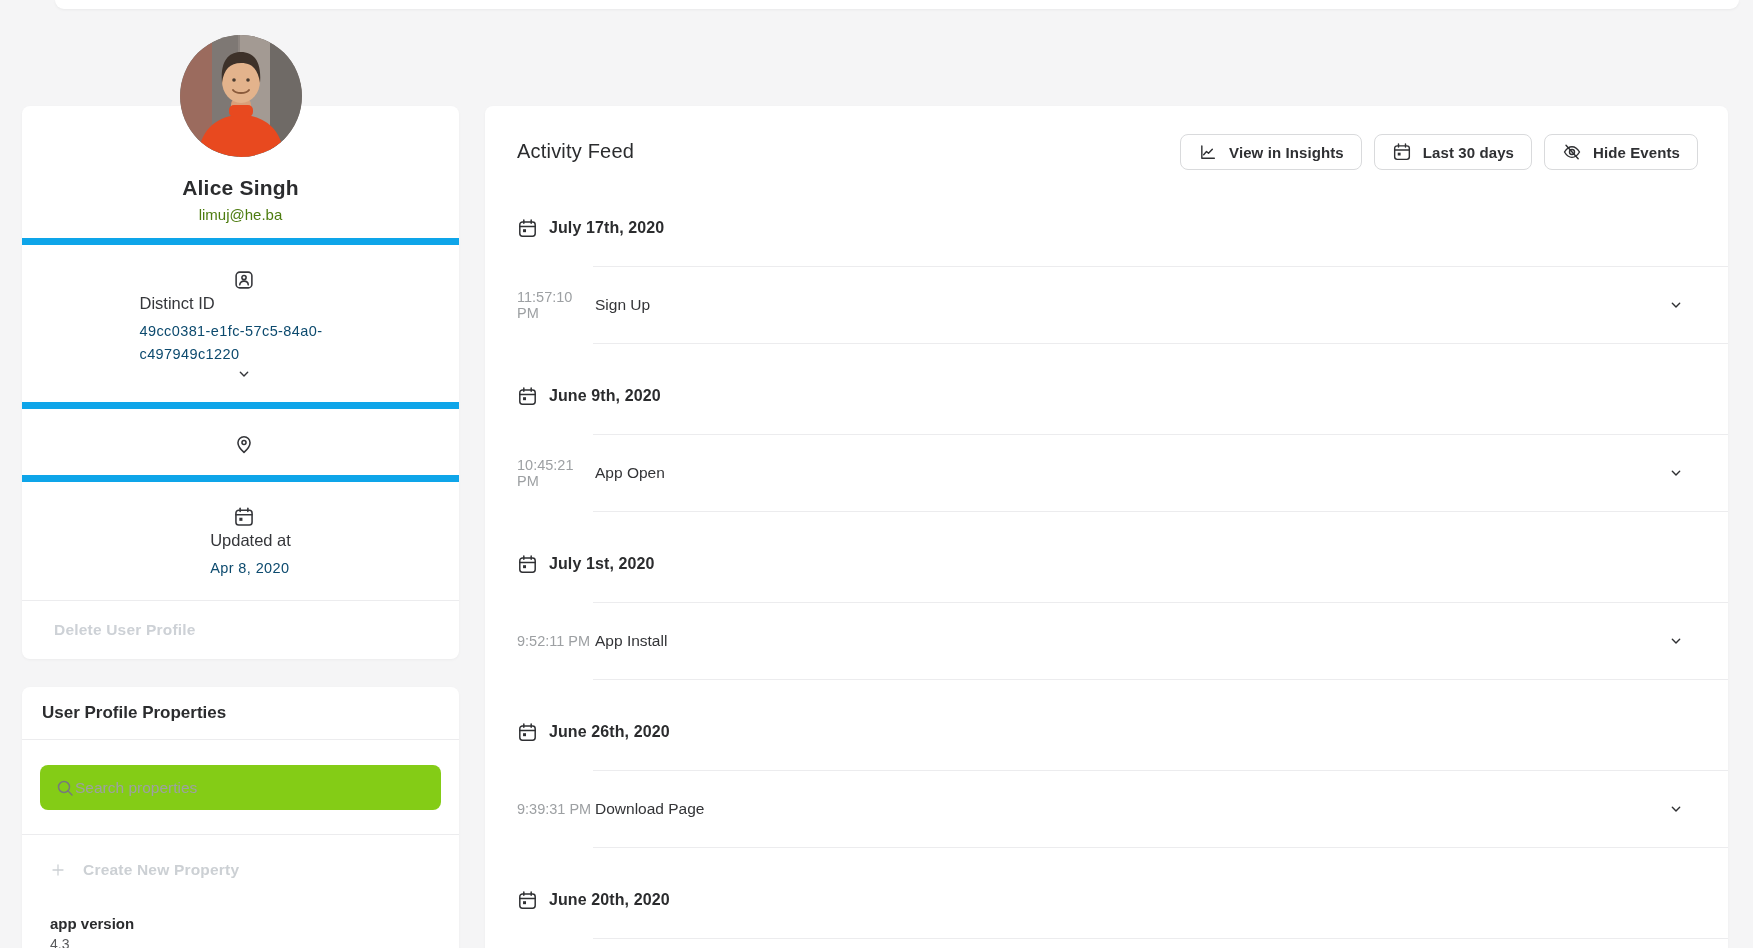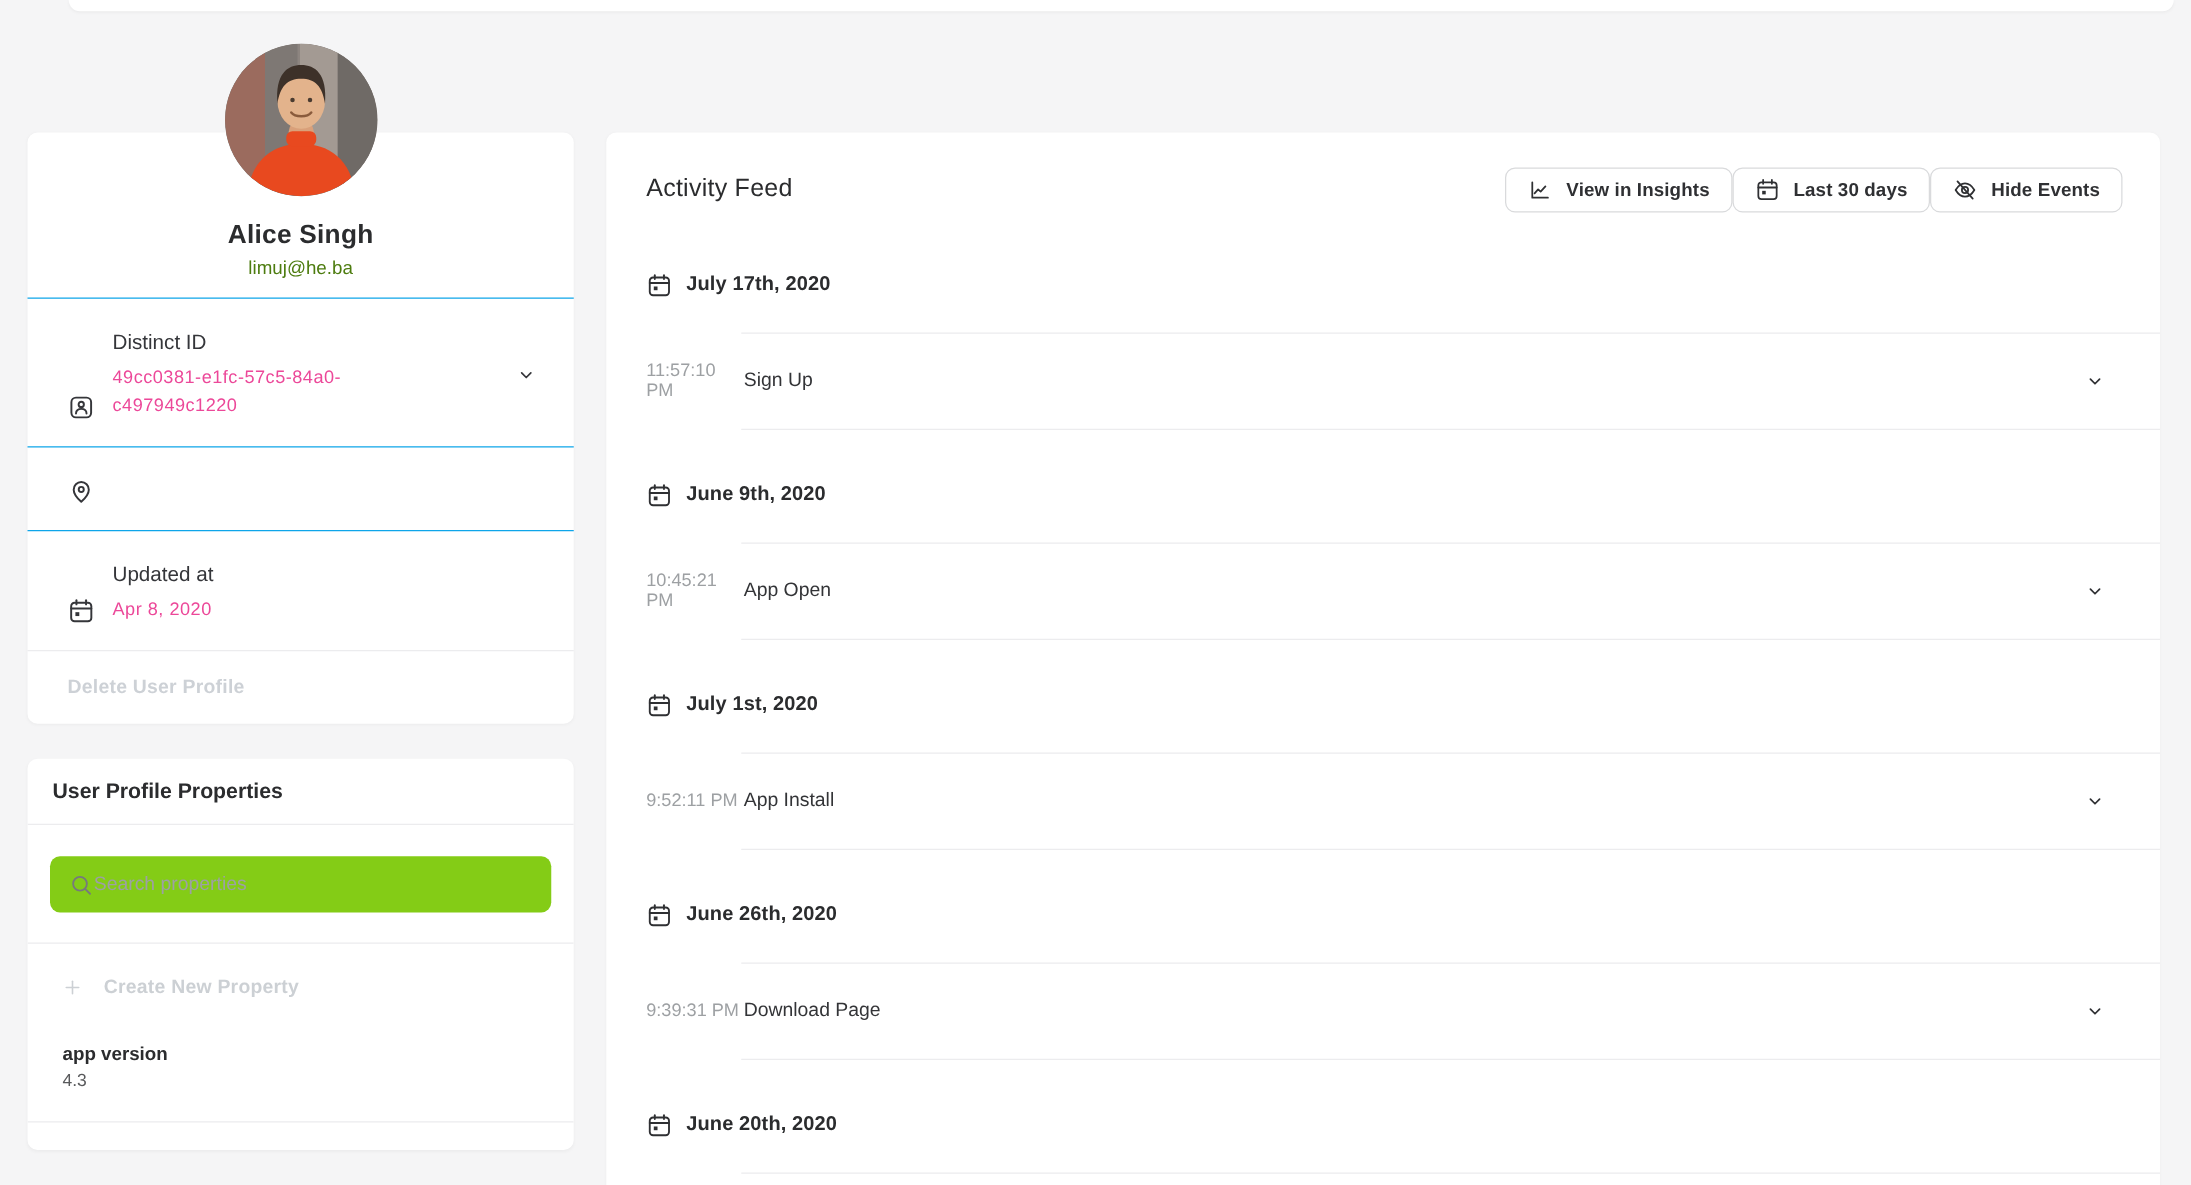--- a/index.html
+++ b/index.html
@@ -22,26 +22,26 @@
   
   .left-col { position:absolute; left:22px; top:106px; width:437px; }
   #profile-card { position:relative; }
   .avatar {
     position:absolute; top:-71px; left:50%; transform:translateX(-50%);
     width:122px; height:122px; border-radius:50%; overflow:hidden;
     background:#8d8580;
   }
   .pname { padding-top:70px; text-align:center; font-size:21px; font-weight:700; color:#2b2c2e; letter-spacing:.2px; }
   .pemail { text-align:center; font-size:15px; color:#4d7c0f; margin:6px 0 15px; }
-  .psection { border-top:1px solid #0ea5e9; padding:23px 26px 20px 32px; display:flex; align-items:flex-end; }
+  .psection { border-top:7px solid #0ea5e9; padding:23px 26px 20px 32px; display:flex; align-items:center;flex-direction:column; }
   .picon { width:22px; height:22px; color:#35363a; flex:none; margin-top:1px; }
   .picon svg { width:22px; height:22px; display:block; }
   .pbody { flex:1; margin-left:14px; min-width:0; }
   .plabel { font-size:16.5px; color:#35363a; line-height:24px; }
-  .pvalue { font-size:14.5px; color:#ec4899; margin-top:5px; line-height:23px; letter-spacing:.4px; max-width:222px; }
+  .pvalue { font-size:14.5px; color:#0c4a6e; margin-top:5px; line-height:23px; letter-spacing:.4px; max-width:222px; }
   .pchev { width:24px; color:#35363a; align-self:center; flex:none; cursor:pointer; display:flex; justify-content:center; }
   .pchev svg { width:16px; height:16px; }
   .psection-delete {
     border-top:1px solid #ececee; padding:20px 32px; font-size:15.5px;
     font-weight:600; color:#cdd1d6; cursor:pointer; letter-spacing:.2px;
   }
   
   #props-card { margin-top:28px; padding-bottom:2px; height:313px; overflow:hidden; }
   .props-title { padding:16px 20px; font-size:17px; font-weight:700; color:#2b2c2e; }
   .search-wrap { border-top:1px solid #ececee; padding:25px 18px 24px; }
@@ -61,21 +61,21 @@
     font-weight:600; cursor:pointer; letter-spacing:.2px;
   }
   .create-row svg { width:16px; height:16px; }
   .prop-item { padding:14px 28px 25px; border-bottom:1px solid #ececee; cursor:pointer; }
   .prop-name { font-size:15px; font-weight:700; color:#2b2c2e; }
   .prop-value { font-size:14px; color:#58595b; margin-top:4px; }
   
   #feed-card { position:absolute; left:485px; top:106px; width:1243px; height:1100px; }
   .feed-head { display:flex; justify-content:space-between; align-items:flex-start; padding:28px 30px 0 32px; }
   .feed-title { font-size:20px; font-weight:400; color:#2b2c2e; letter-spacing:.2px; padding-top:6px; }
-  .feed-actions { display:flex; }
+  .feed-actions { display:flex; gap:12px; }
   .btn {
     display:inline-flex; align-items:center; gap:11px; height:36px;
     padding:0 17px; border:1px solid #d9dadc; border-radius:8px;
     background:#ffffff; font-family:inherit; font-size:15px; font-weight:600;
     color:#2f3033; cursor:pointer; letter-spacing:.1px;
   }
   .btn svg { width:20px; height:20px; }
   .ghead { margin:40px 32px 26px; display:flex; align-items:center; gap:11px; height:24px; }
   .group:first-of-type .ghead { margin-top:46px; }
   .ghead svg { width:21px; height:21px; color:#2f3033; flex:none; }

